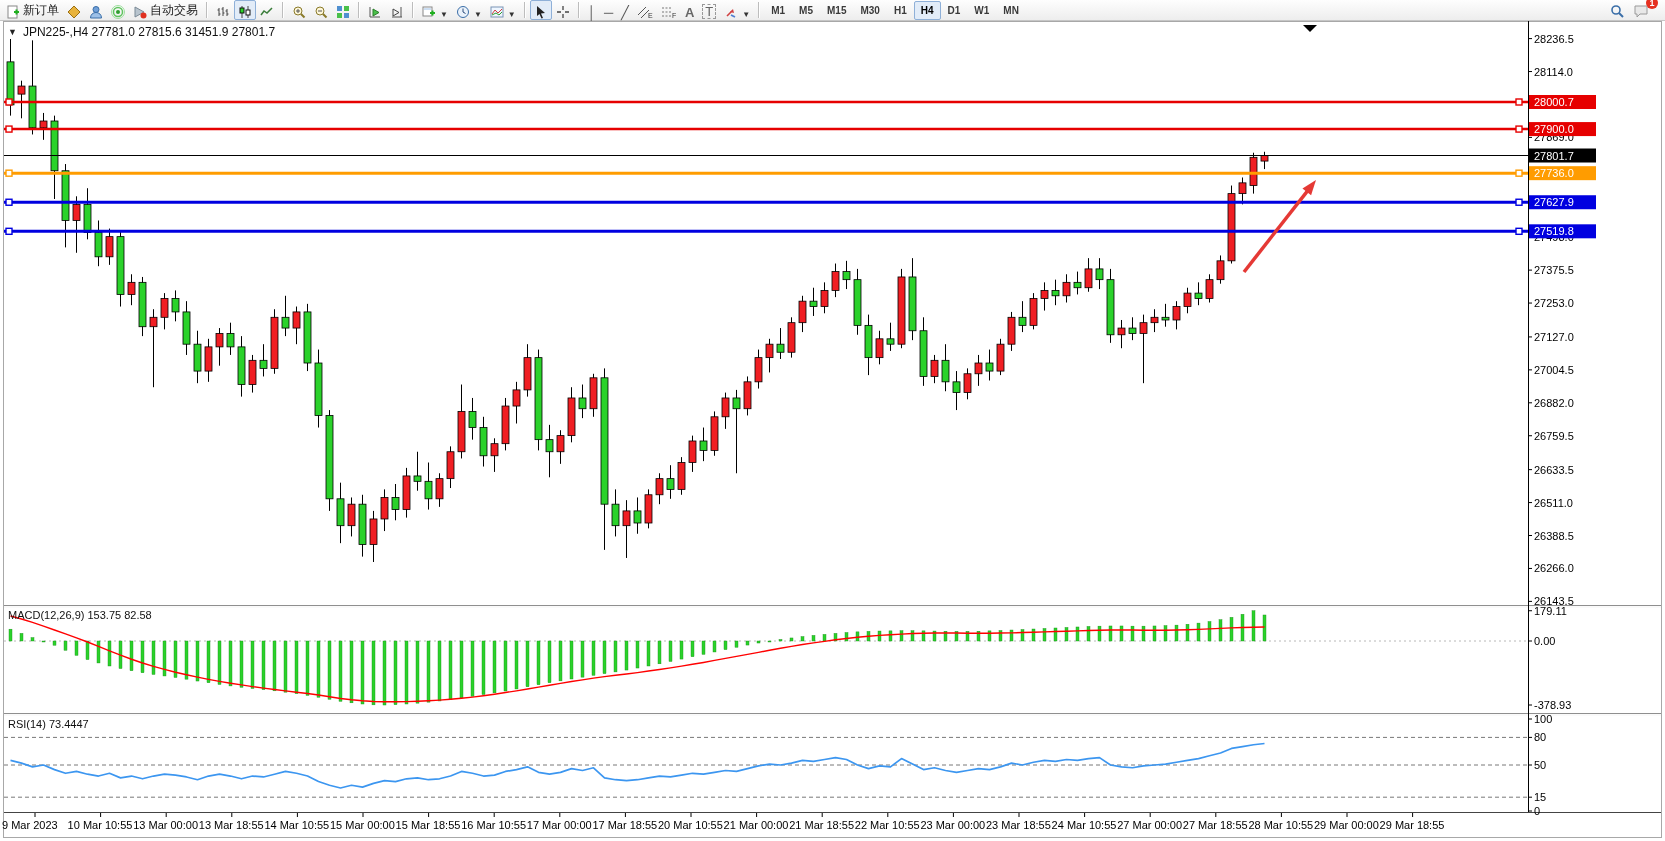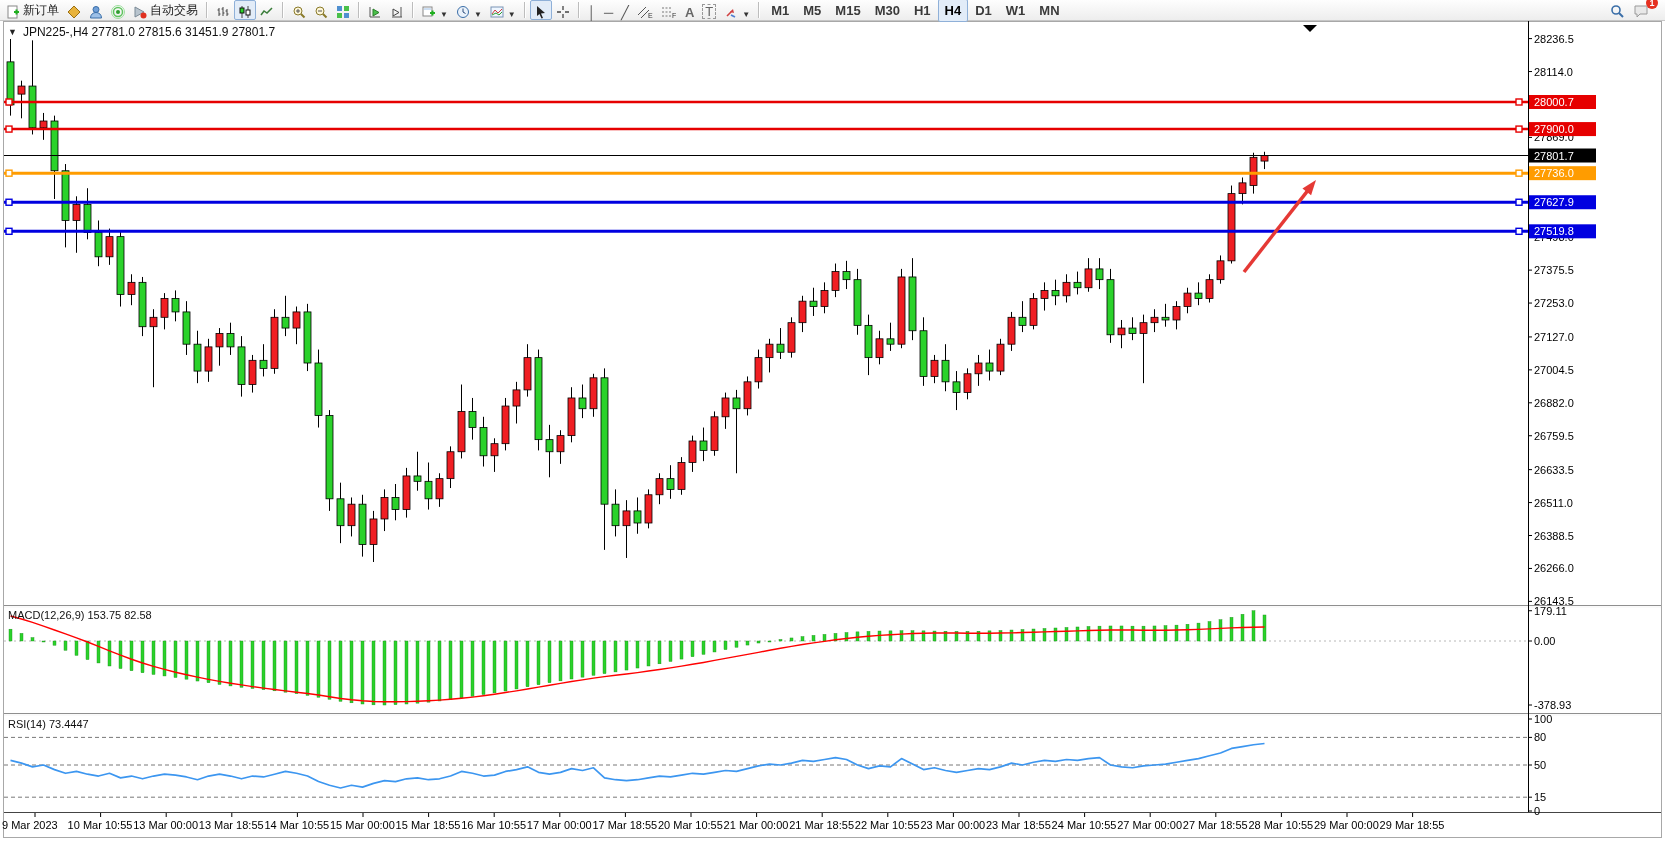--- a/index.html
+++ b/index.html
@@ -5,21 +5,21 @@
   html,body{margin:0;padding:0;background:#fff;}
   body{width:1665px;height:841px;overflow:hidden;font-family:"Liberation Sans",sans-serif;position:relative;}
   
   .toolbar{position:absolute;left:0;top:0;width:1665px;height:21px;background:linear-gradient(#fefefe,#ededed);
     border-bottom:1px solid #c6c6c6;display:flex;align-items:center;padding:0 2px;box-sizing:border-box;z-index:5;}
   .tb-btn{display:flex;align-items:flex-end;gap:3px;height:18px;padding:0 3px;border:1px solid transparent;border-radius:2px;cursor:default;}
   .tb-btn.active{background:#e2ecf8;border-color:#8fb0d8;}
   .tb-label{font-size:12px;color:#222;white-space:nowrap;}
   .tb-sep{width:0;height:16px;border-left:1px solid #bdbdbd;border-right:1px solid #fff;margin:0 4px;}
   .caret{font-size:8px;color:#333;margin-left:1px;}
-  .tf-btn{font-weight:bold;font-size:13px;color:#3a3a3a;padding:3px 6px;border:1px solid transparent;border-radius:2px;}
+  .tf-btn{font-weight:bold;font-size:10px;color:#3a3a3a;padding:3px 6px;border:1px solid transparent;border-radius:2px;}
   .tf-btn.active{background:#e2ecf8;border-color:#8fb0d8;color:#000;}
   .glyph{font-size:13px;line-height:13px;color:#555;}
   .spacer{flex:1;}
   .badge{position:absolute;top:-4px;right:-6px;background:#e53020;color:#fff;border-radius:8px;font-size:9px;
     font-weight:bold;min-width:12px;height:12px;line-height:12px;text-align:center;}
   .chat-wrap{position:relative;margin-right:10px;}
   
   .chart-window{position:absolute;left:0;top:21px;width:1665px;height:820px;background:#fff;}
   .chart-header{position:absolute;left:8px;top:4px;font-size:12px;color:#111;z-index:4;display:flex;gap:6px;align-items:center;}
   .chart-header .tri{font-size:9px;color:#222;}

